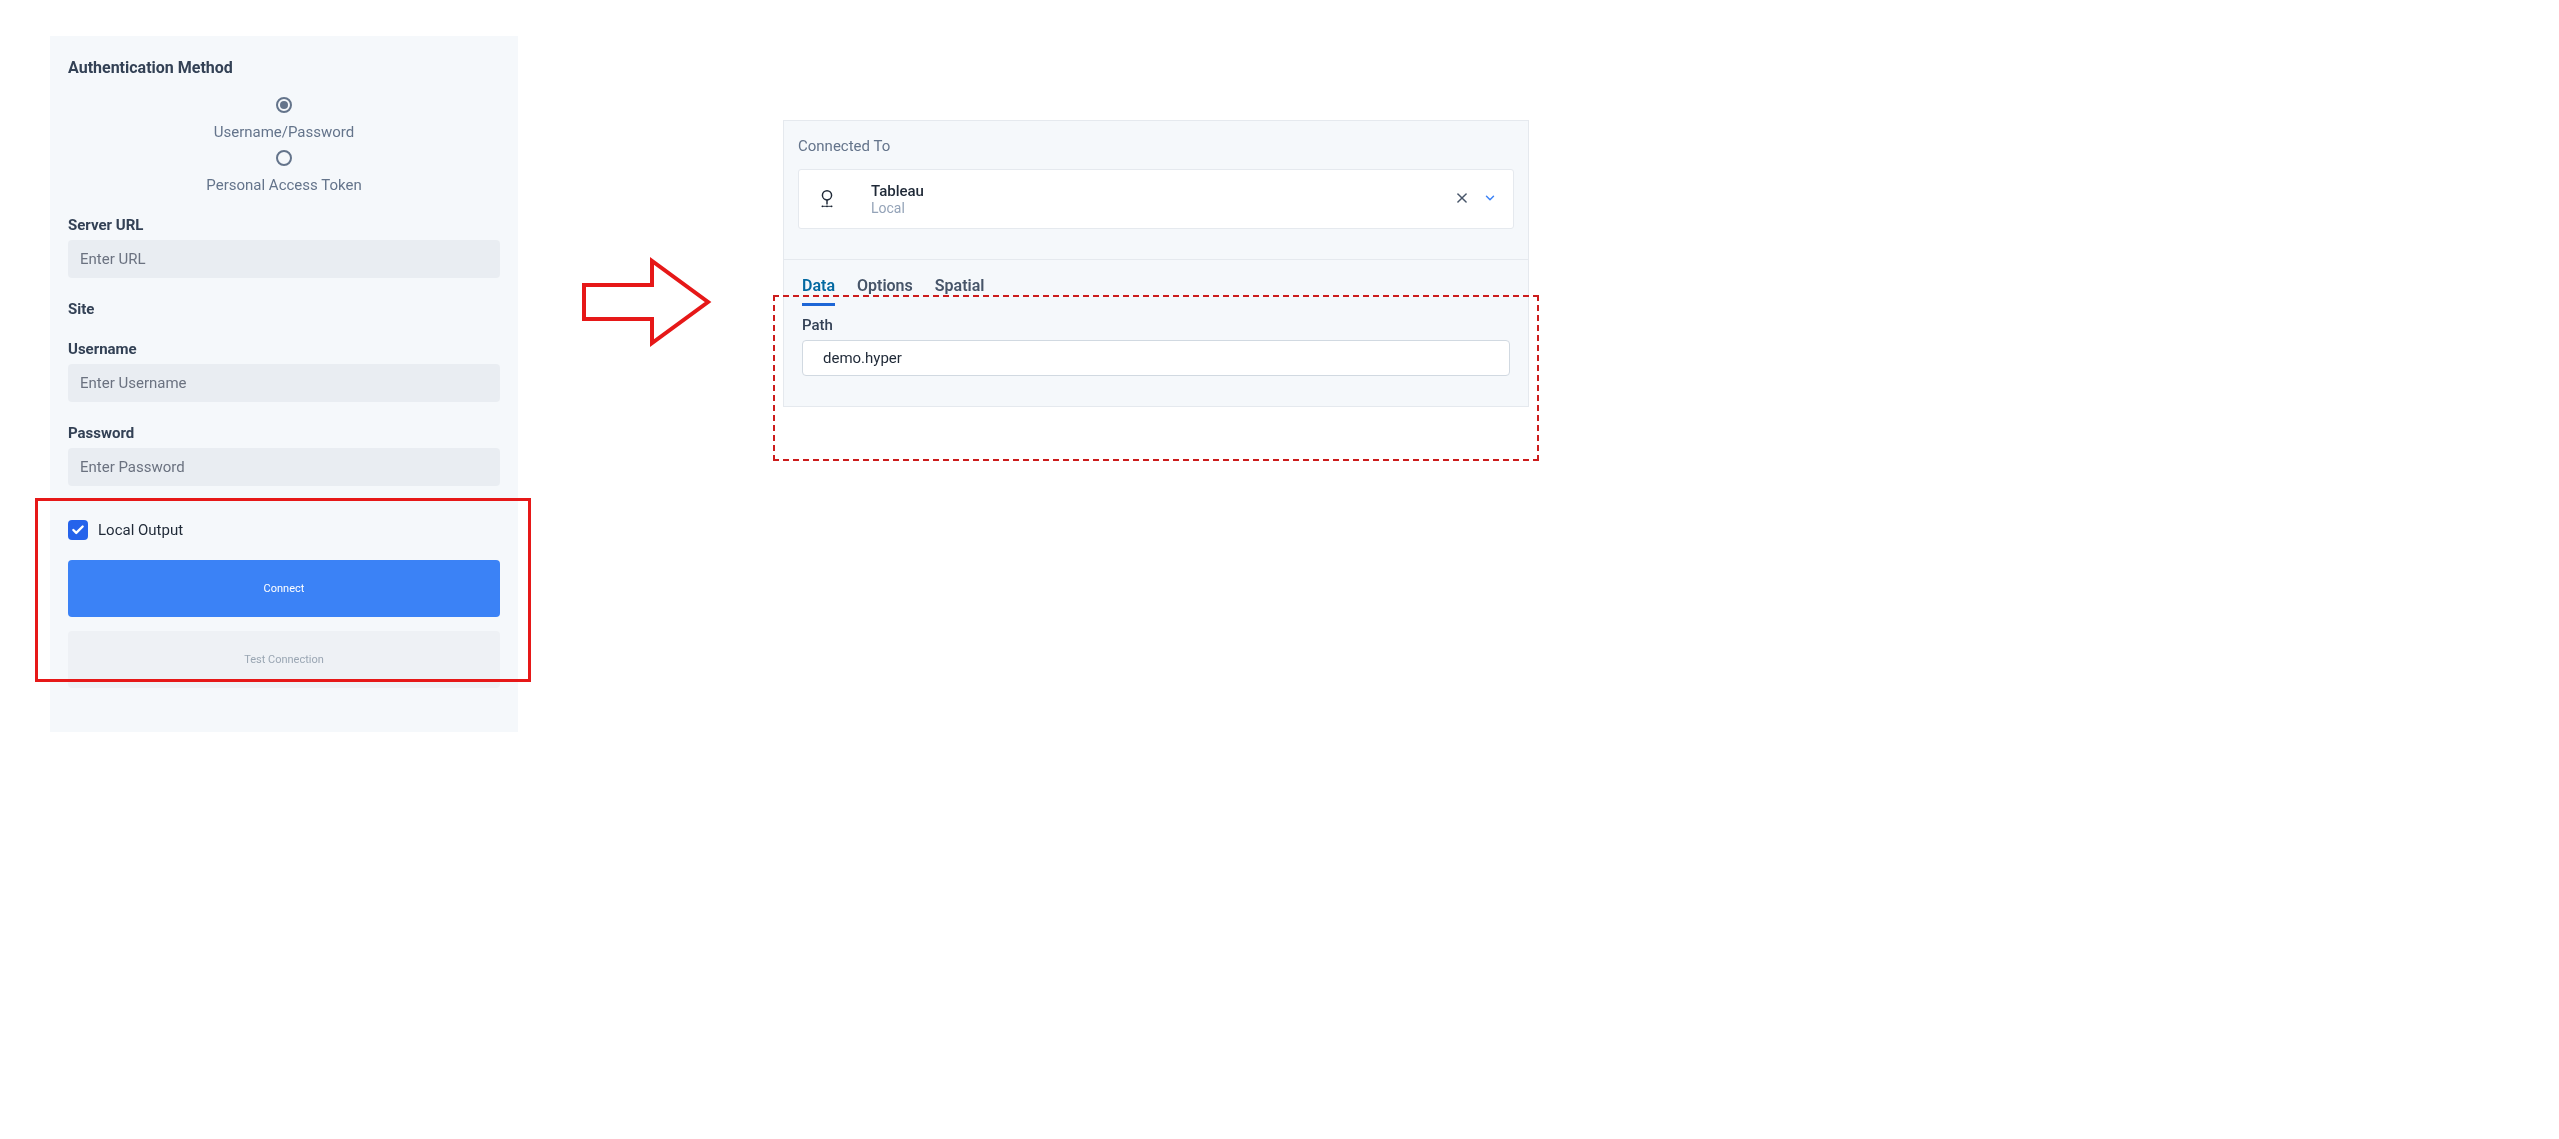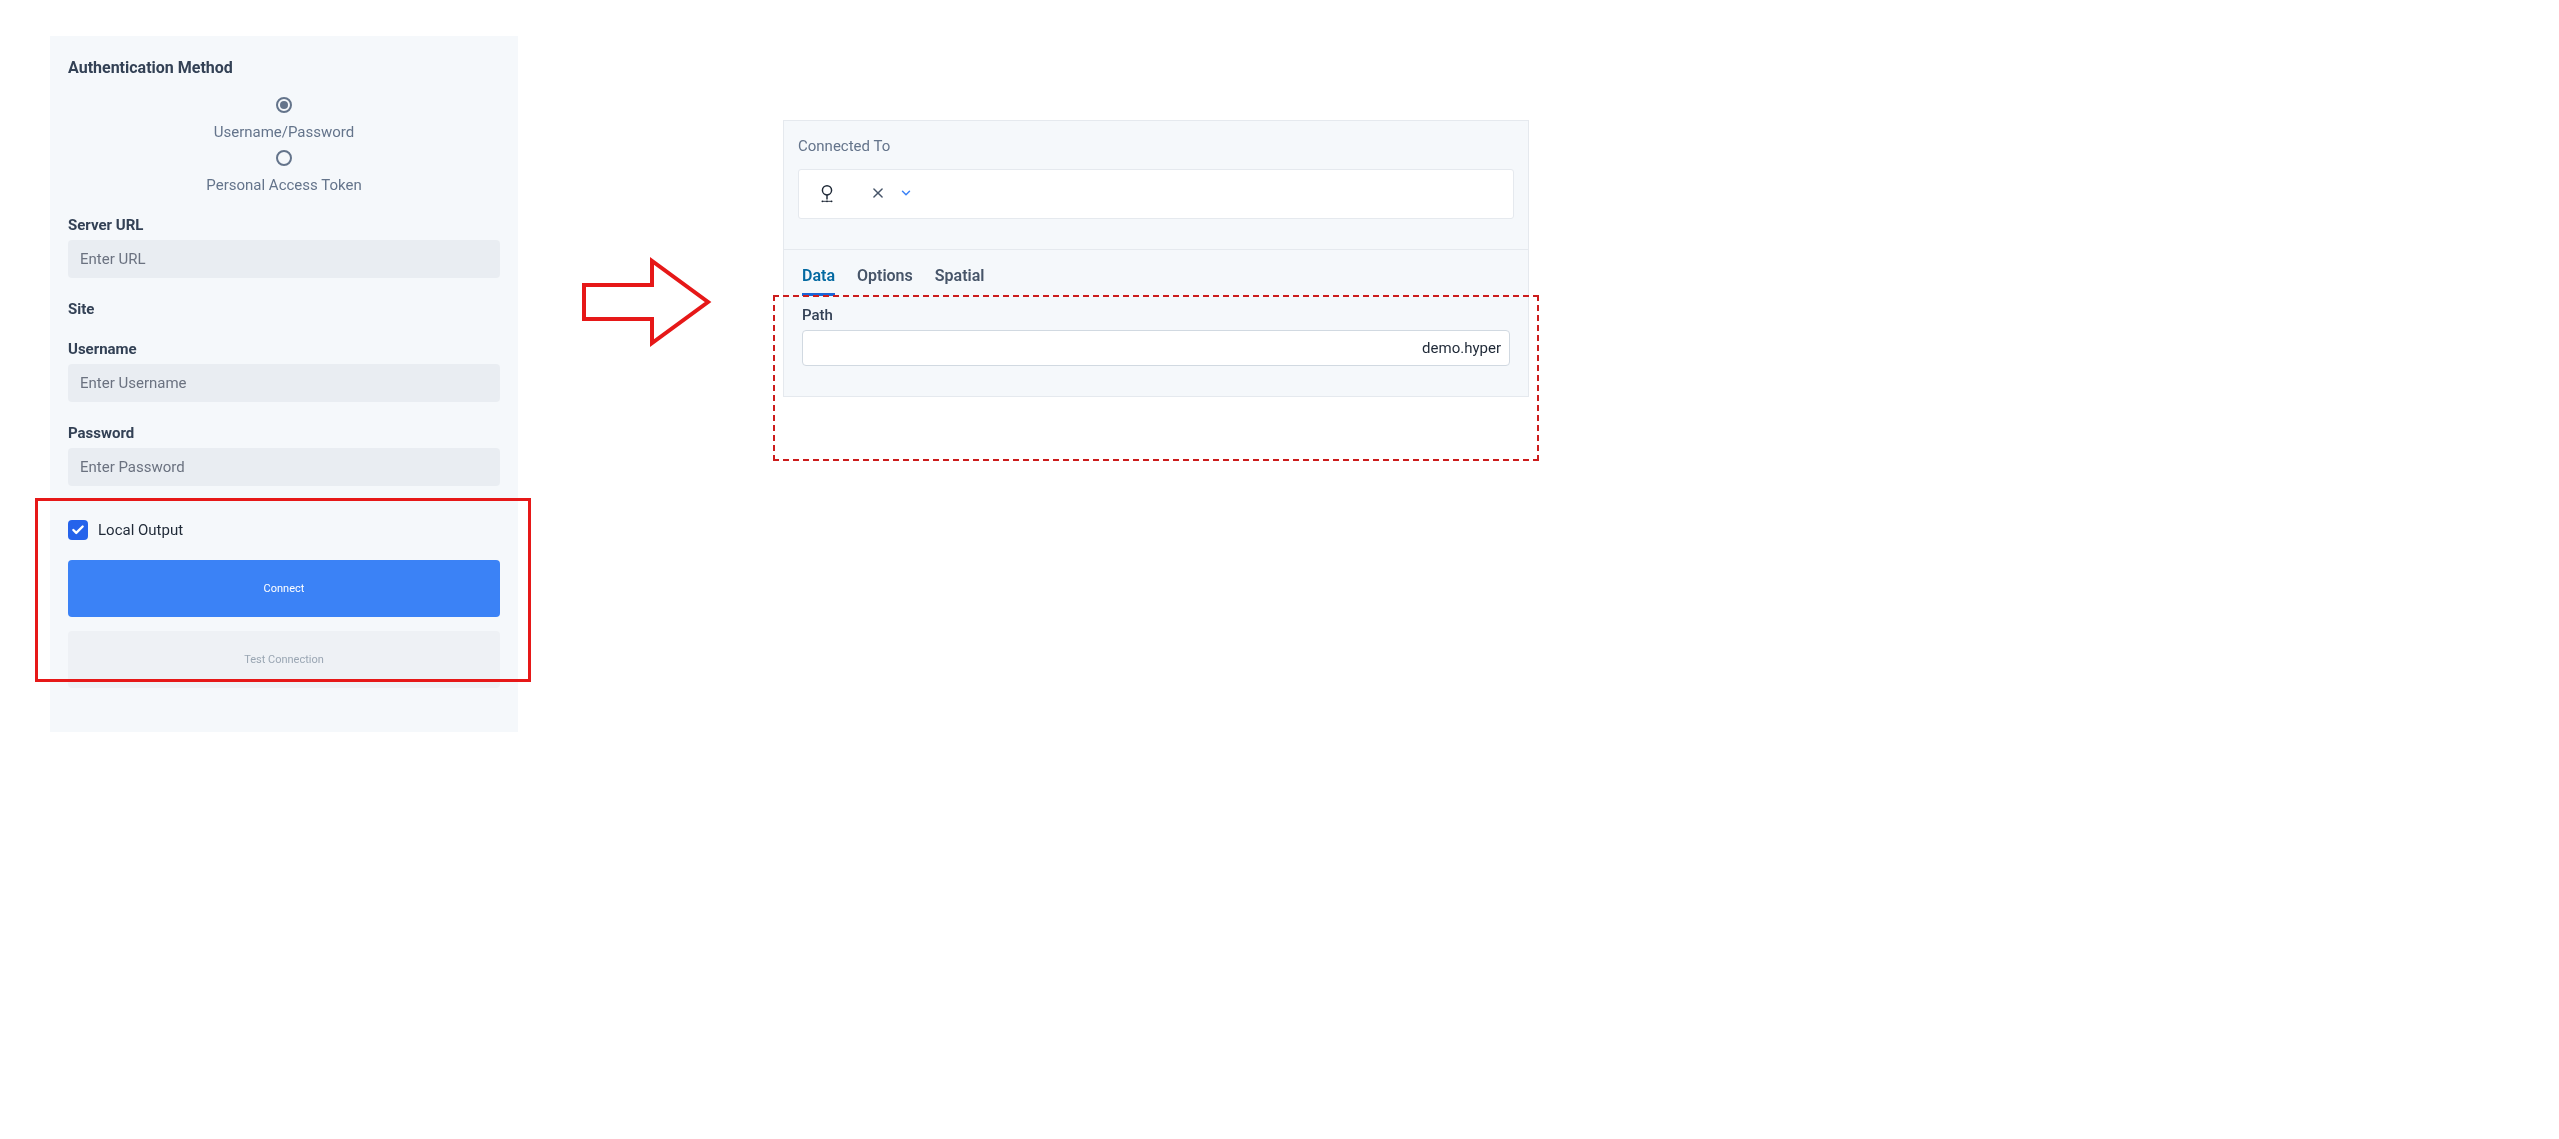--- a/index.html
+++ b/index.html
@@ -167,24 +167,23 @@
     font-weight: 500;
     margin: 10px 4px 6px 4px;
   }
   .path-input {
     width: calc(100% - 8px);
     margin: 0 4px;
     height: 36px;
     background: #fff;
     border: 1px solid #d1d9e1;
     border-radius: 4px;
-    padding: 0 8px;
+    padding: 0 20px;
     font-size: 15px;
     color: #1f2937;
-    text-align: right;
   }
 
   .red-dashed-right {
     position: absolute;
     left: 773px; top: 295px;
     width: 766px; height: 166px;
     border: 2px dashed #cc1c1c;
     pointer-events: none;
   }
 </style>
@@ -241,20 +240,24 @@
   <div class="connection-card">
     <div class="conn-icon">
       <svg viewBox="0 0 24 24" width="22" height="22" fill="none" stroke="#1f2937" stroke-width="1.6">
         <circle cx="12" cy="8" r="5"></circle>
         <path d="M12 13 L12 18"></path>
         <circle cx="7" cy="20" r="1" fill="#1f2937" stroke="none"></circle>
         <circle cx="12" cy="20" r="1" fill="#1f2937" stroke="none"></circle>
         <circle cx="17" cy="20" r="1" fill="#1f2937" stroke="none"></circle>
         <path d="M7 20 L17 20" stroke-width="1"></path>
       </svg>
+    </div>
+    <div class="conn-text">
+      <div class="conn-title">Tableau</div>
+      <div class="conn-sub">Local</div>
     </div>
     <div class="conn-actions">
       <span class="close-btn">
         <svg viewBox="0 0 24 24" width="14" height="14" stroke="#475569" stroke-width="2.5" stroke-linecap="round">
             <line x1="5" y1="5" x2="19" y2="19"></line>
             <line x1="19" y1="5" x2="5" y2="19"></line>
           </svg>
       </span>
       <span class="chevron-btn">
         <svg viewBox="0 0 24 24" stroke="#3b82f6" stroke-width="2.5" fill="none" stroke-linecap="round" stroke-linejoin="round">

